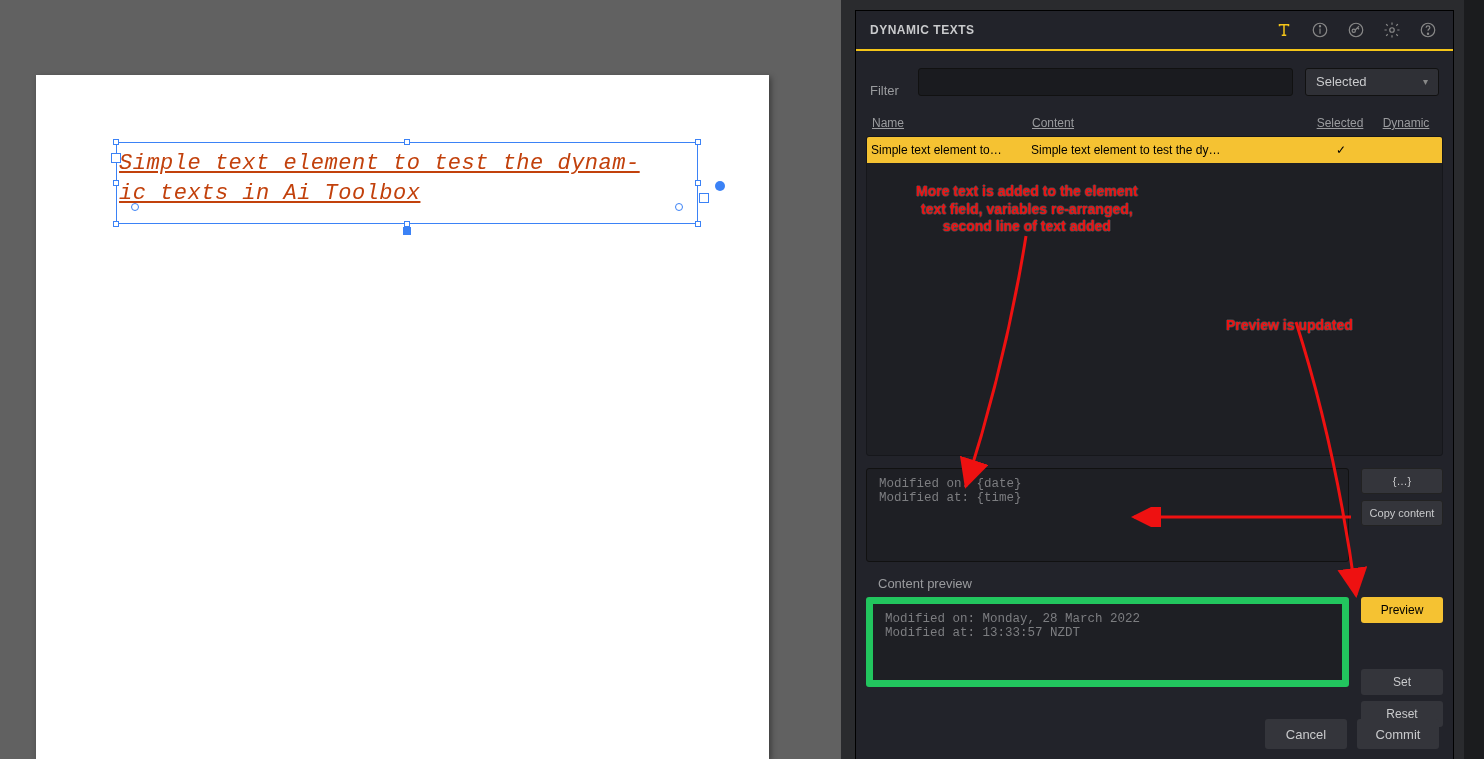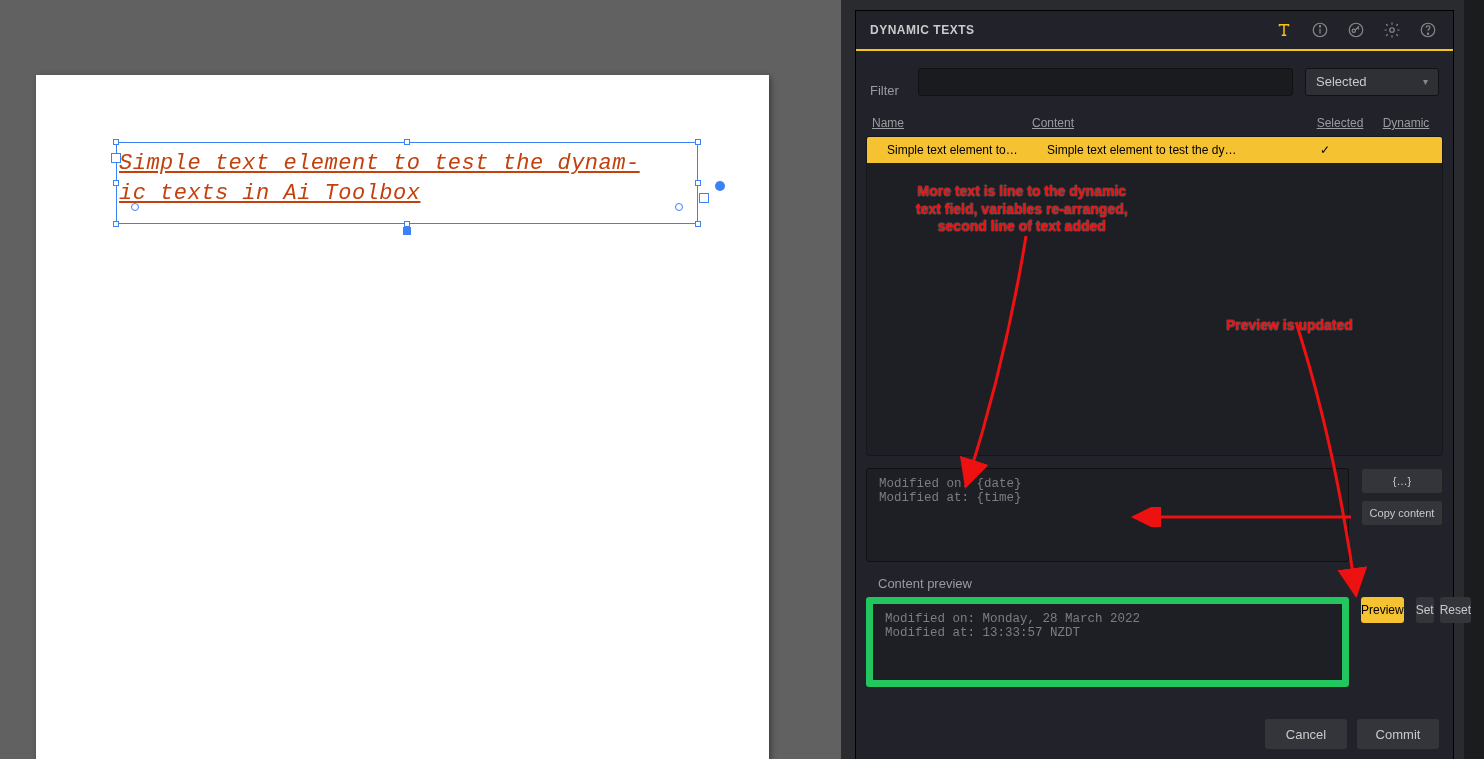--- a/index.html
+++ b/index.html
@@ -98,21 +98,21 @@
   }
   .col-name { width:160px; }
   .col-content { flex:1; }
   .col-sel { width:70px; text-align:center;}
   .col-dyn { width:62px; text-align:center;}
   .table-body {
     background:#1e1f24; border:1px solid #16171b; height:320px; border-radius:3px;
     overflow-y:auto;
   }
   .table-row {
-    display:flex; font-size:12px; padding:6px 20px; align-items:center;
+    display:flex; font-size:12px; padding:6px 4px; align-items:center;
   }
   .table-row.selected { background:#f5c232; color:#000; }
   .cell-name { width:160px; white-space:nowrap; overflow:hidden; text-overflow:ellipsis;}
   .cell-content { flex:1; white-space:nowrap; overflow:hidden; text-overflow:ellipsis;}
   .cell-sel { width:70px; text-align:center;}
   .cell-dyn { width:62px; text-align:center;}
 
   .editor-row {
     display:flex; gap:12px; padding:12px 10px 0;
   }
@@ -128,21 +128,21 @@
     border:1px solid #222;
   }
 
   .preview-label { color:#9a9b9e; font-size:13px; padding:14px 22px 6px;}
   .preview-row { display:flex; gap:12px; padding:0 10px;}
   .preview-box {
     flex:1; height:90px; background:#1e1f24; border:7px solid #22c55e; border-radius:3px;
     padding:8px 12px; color:#7c7d80; font-family:"Courier New",monospace; font-size:12.5px;
     white-space:pre; overflow:auto;
   }
-  .preview-side { width:82px; display:flex; flex-direction:row; gap:6px;}
+  .preview-side { width:82px; display:flex; flex-direction:column; gap:6px;}
   .btn-yellow {
     height:26px; background:#f5c232; color:#000; font-size:12px; border-radius:3px;
     display:flex; align-items:center; justify-content:center; cursor:pointer; font-weight:500;
   }
   .btn-gray {
     height:26px; background:#34353b; color:#c9cacc; font-size:12px; border-radius:3px;
     display:flex; align-items:center; justify-content:center; cursor:pointer;
   }
 
   .bottom-row {
@@ -277,21 +277,21 @@
         <div class="btn-gray">Reset</div>
       </div>
     </div>
 
     <div class="bottom-row">
       <div class="bottom-btn">Cancel</div>
       <div class="bottom-btn">Commit</div>
     </div>
 
     <div class="anno" style="left:60px; top:172px;">
-      <div>More text is line to the dynamic</div>
+      <div>More text is added to the element</div>
       <div>text field, variables re-arranged,</div>
       <div>second line of text added</div>
     </div>
     <div class="anno" style="left:370px; top:290px;margin-top:16px;">Preview is updated</div>
 
     <svg class="arrow" style="left:70px; top:220px;" width="140" height="280">
       <defs>
           <marker id="ah1" markerWidth="12" markerHeight="12" refX="9" refY="5" orient="auto">
         <path d="M0,0 L10,5 L0,10 Z" fill="#e11"></path>
           </marker>

